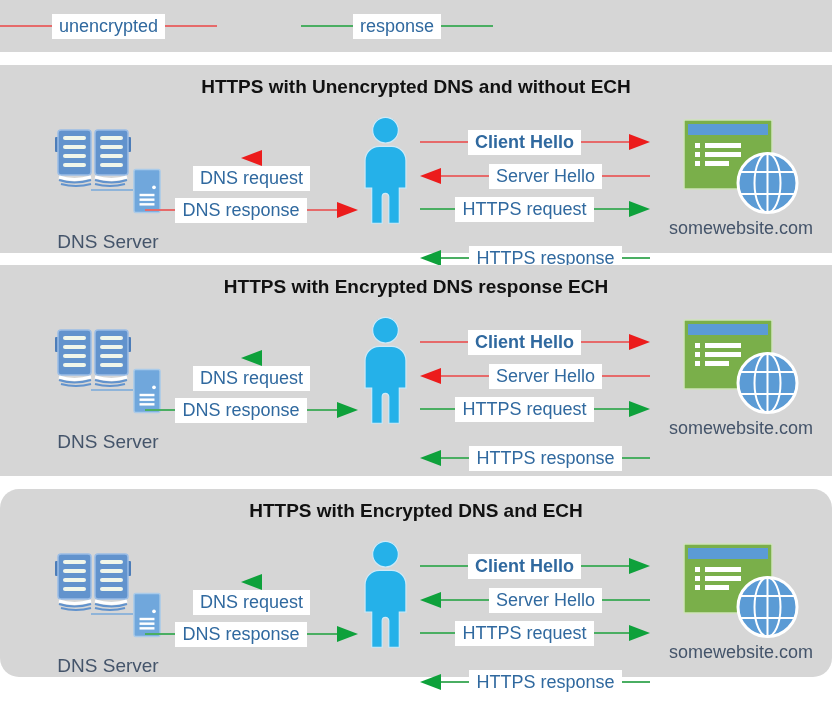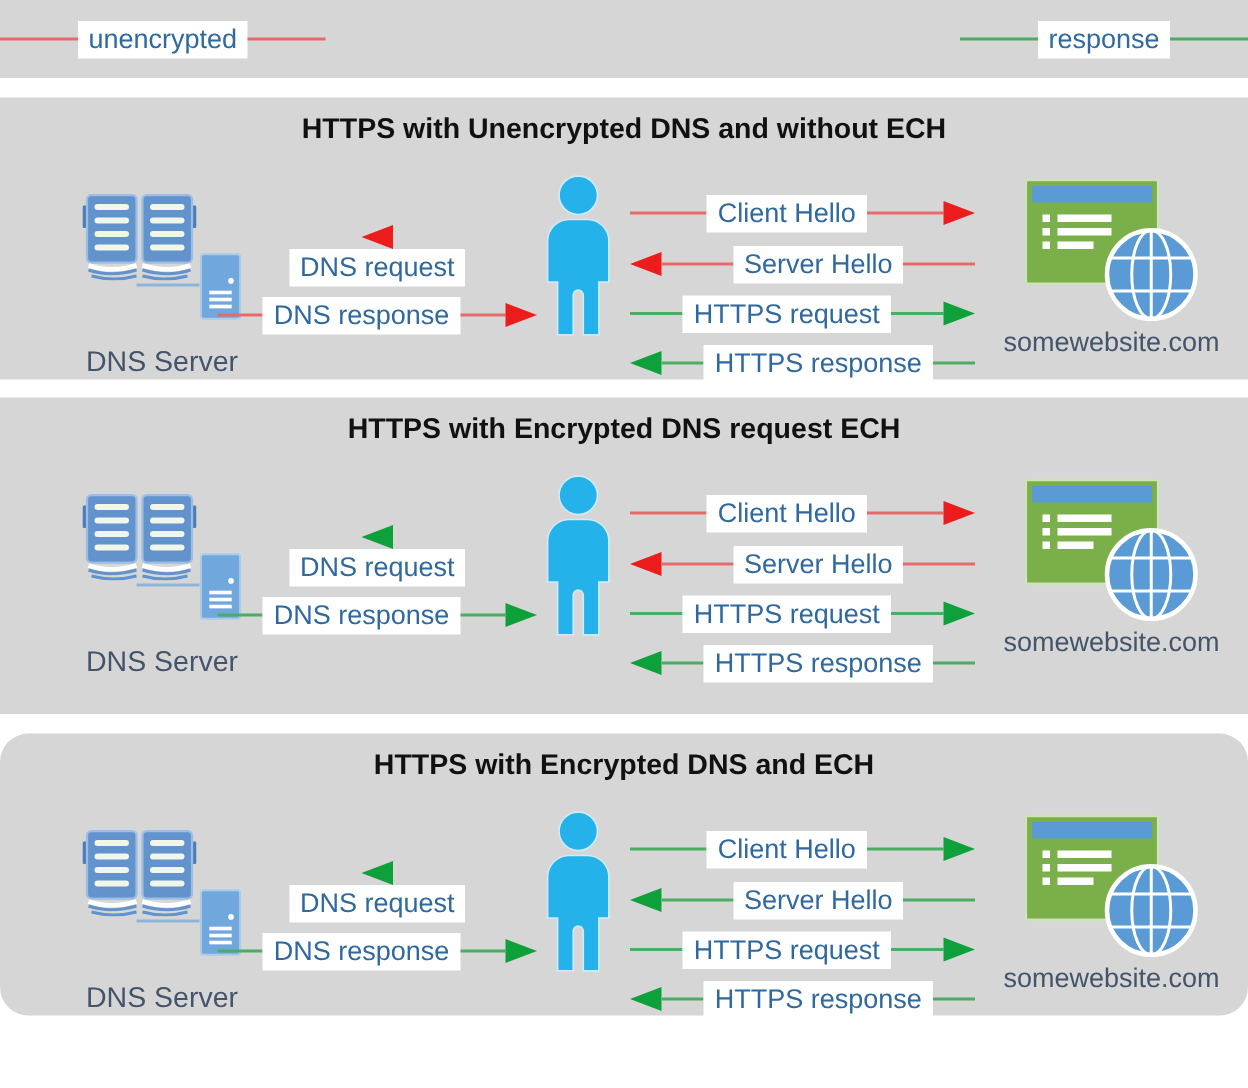--- a/index.html
+++ b/index.html
@@ -7,21 +7,21 @@
     --arrow-label-text:#30699f; --arrow-label-bg:#ffffff; --caption-text:#44546a;
     --unencrypted-line:#e66a6a; --unencrypted-head:#ec1c1c;
     --encrypted-line:#4aae62; --encrypted-head:#0ea13b;
     --person-blue:#25b1e9; --book-blue:#6293cd; --server-blue:#70a7dc;
     --website-green:#7aaf4a; --website-titlebar:#5b9bd5; --globe-blue:#5b9bd5;
   }
   html,body{margin:0;padding:0;}
   body{width:832px;height:725px;background:var(--page-bg);
        font-family:"Liberation Sans",sans-serif;overflow:hidden;}
   .legend{height:52px;margin-bottom:13px;background:var(--panel-bg);
-          display:flex;justify-content:space-between;align-items:center;gap:56px;}
+          display:flex;justify-content:flex-start;align-items:center;gap:84px;}
   .legend-item{display:flex;align-items:center;}
   .legend-line{width:52px;height:2px;}
   .pill{background:var(--arrow-label-bg);color:var(--arrow-label-text);
         font-size:18px;line-height:25px;padding:0 7px;white-space:nowrap;}
   .panel{position:relative;height:188px;background:var(--panel-bg);margin-bottom:12px;}
   .panel:nth-of-type(2){height:211px;margin-bottom:13px;}
   .panel:last-of-type{margin-bottom:0;border-radius:19px;}
   .panel-title{position:absolute;top:11px;left:0;width:100%;margin:0;text-align:center;
                font-size:19px;font-weight:700;color:var(--title-text);}
   .dns-group{position:absolute;left:48px;top:60px;width:120px;height:130px;}
@@ -30,24 +30,24 @@
   .connector{position:absolute;left:43px;top:64px;width:42px;height:2px;background:#8fb4d9;}
   .dns-caption{position:absolute;top:106px;left:0;width:120px;text-align:center;
                font-size:19px;color:var(--caption-text);}
   .person-icon{position:absolute;left:357px;top:51px;}
   .site-group{position:absolute;left:656px;top:54px;width:170px;text-align:center;}
   .site-icon{display:block;margin:0 auto;}
   .site-caption{margin-top:3px;font-size:18px;color:var(--caption-text);}
   .arrow-row{position:absolute;display:flex;align-items:center;height:26px;}
   .dns-row-0{left:145px;top:85px;width:213px;flex-direction:column;}
   .dns-row-1{left:145px;top:132px;width:213px;}
-  .https-row-0{left:420px;top:64px;width:230px;}
+  .https-row-0{left:420px;top:64px;width:230px;font-weight:bold;}
   .https-row-1{left:420px;top:98px;width:230px;}
   .https-row-2{left:420px;top:131px;width:230px;}
-  .https-row-3{left:420px;top:164px;width:230px;}
+  .https-row-3{left:420px;top:180px;width:230px;}
   .line{flex:1;height:2px;background:#999;}
   .head{width:0;height:0;border-top:8px solid transparent;border-bottom:8px solid transparent;flex:none;}
   .head-left{border-right:21px solid transparent;}
   .head-right{border-left:21px solid transparent;}
   
   .f-person{fill:var(--person-blue);stroke:#cfeaf8;stroke-width:1.2;}
   .f-book{fill:var(--book-blue);stroke:#9bbde6;stroke-width:1.5;}
   .f-tab{fill:#4d7db8;}
   .f-pageline{fill:#f0f6ea;}
   .f-wave{fill:none;stroke:var(--book-blue);stroke-width:2;}
@@ -168,21 +168,21 @@
     <div class="arrow-row https-row-3">
       <span class="head head-left" style="border-right-color: rgb(14, 161, 59);"></span>
       <span class="line" style="background: rgb(74, 174, 98);"></span>
       <span class="pill">HTTPS response</span>
       <span class="line" style="background: rgb(74, 174, 98);"></span>
 
     </div>
   </section>
 
   <section class="panel">
-    <h2 class="panel-title">HTTPS with Encrypted DNS request ECH</h2>
+    <h2 class="panel-title">HTTPS with Encrypted DNS response ECH</h2>
 
     <div class="dns-group">
       <svg class="book-icon" width="76" height="58" viewBox="0 0 76 58">
         <rect class="f-tab" x="0" y="8" width="6" height="15" rx="1"></rect>
         <rect class="f-tab" x="70" y="8" width="6" height="15" rx="1"></rect>
         <rect class="f-book" x="3" y="1" width="33" height="45" rx="3"></rect>
         <rect class="f-book" x="40" y="1" width="33" height="45" rx="3"></rect>
         <rect class="f-pageline" x="8" y="7" width="23" height="4" rx="2"></rect>
         <rect class="f-pageline" x="8" y="16" width="23" height="4" rx="2"></rect>
         <rect class="f-pageline" x="8" y="25" width="23" height="4" rx="2"></rect>

